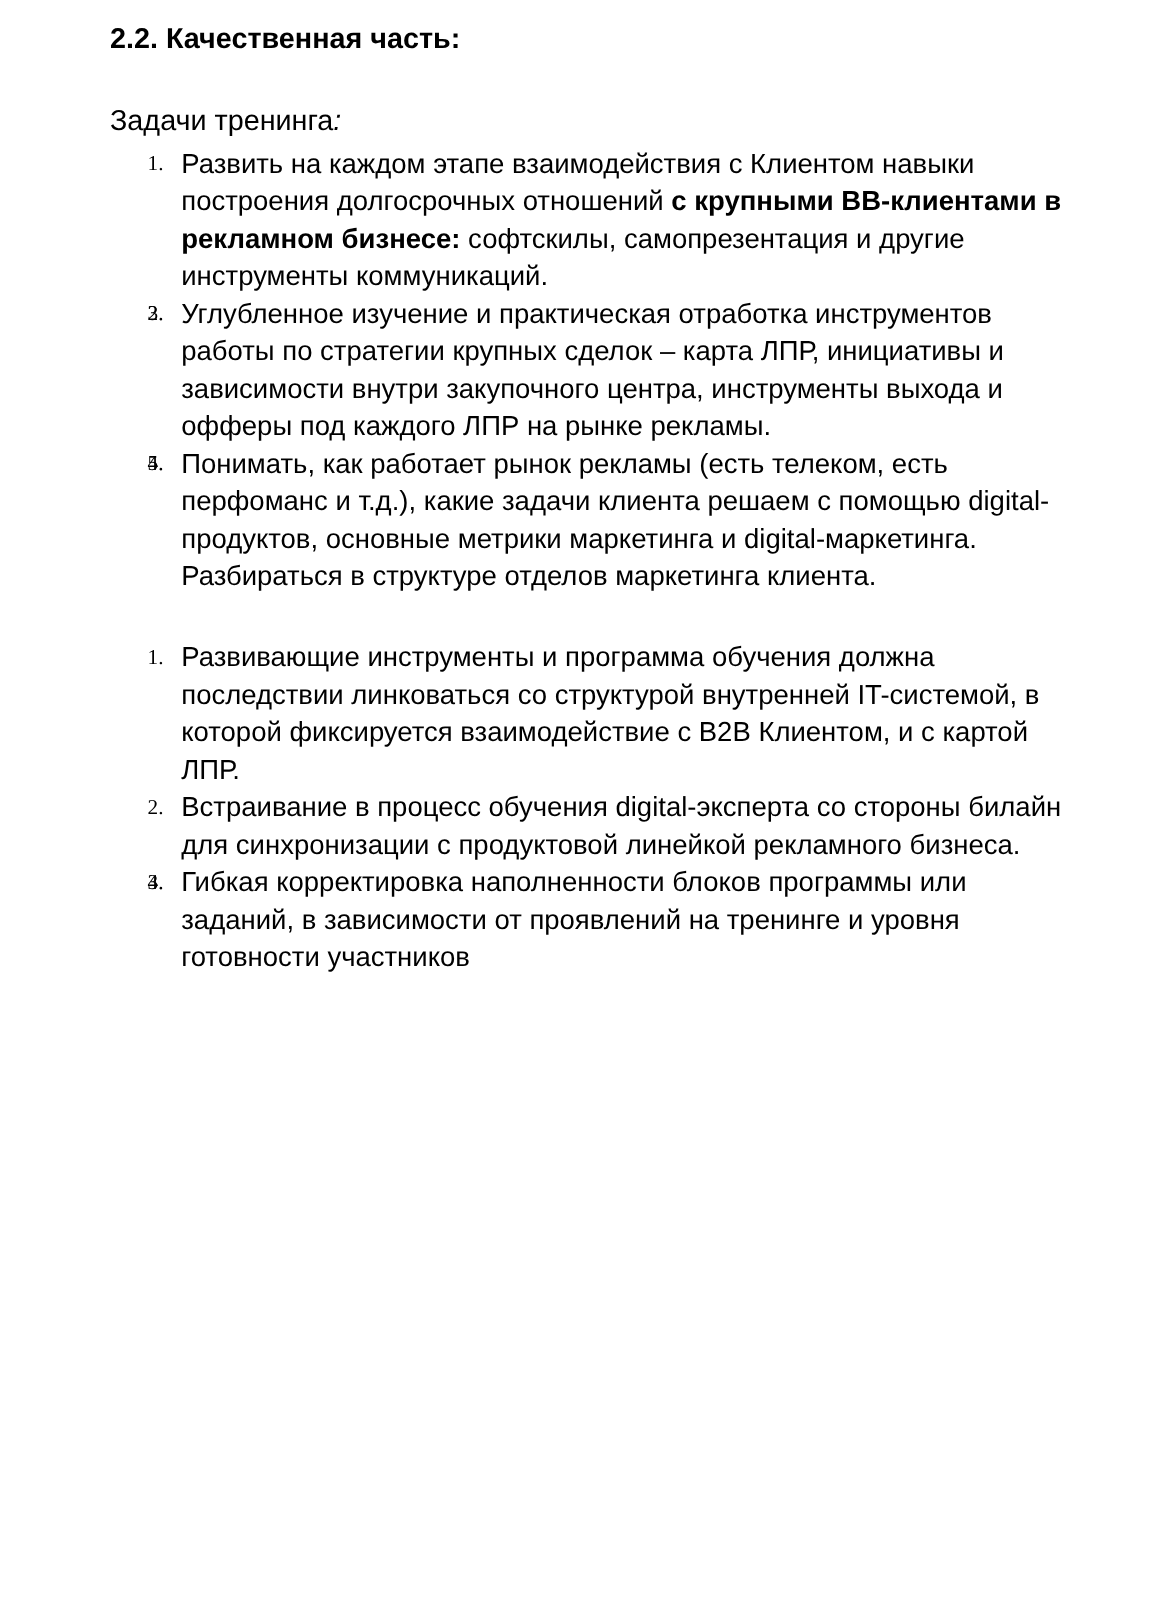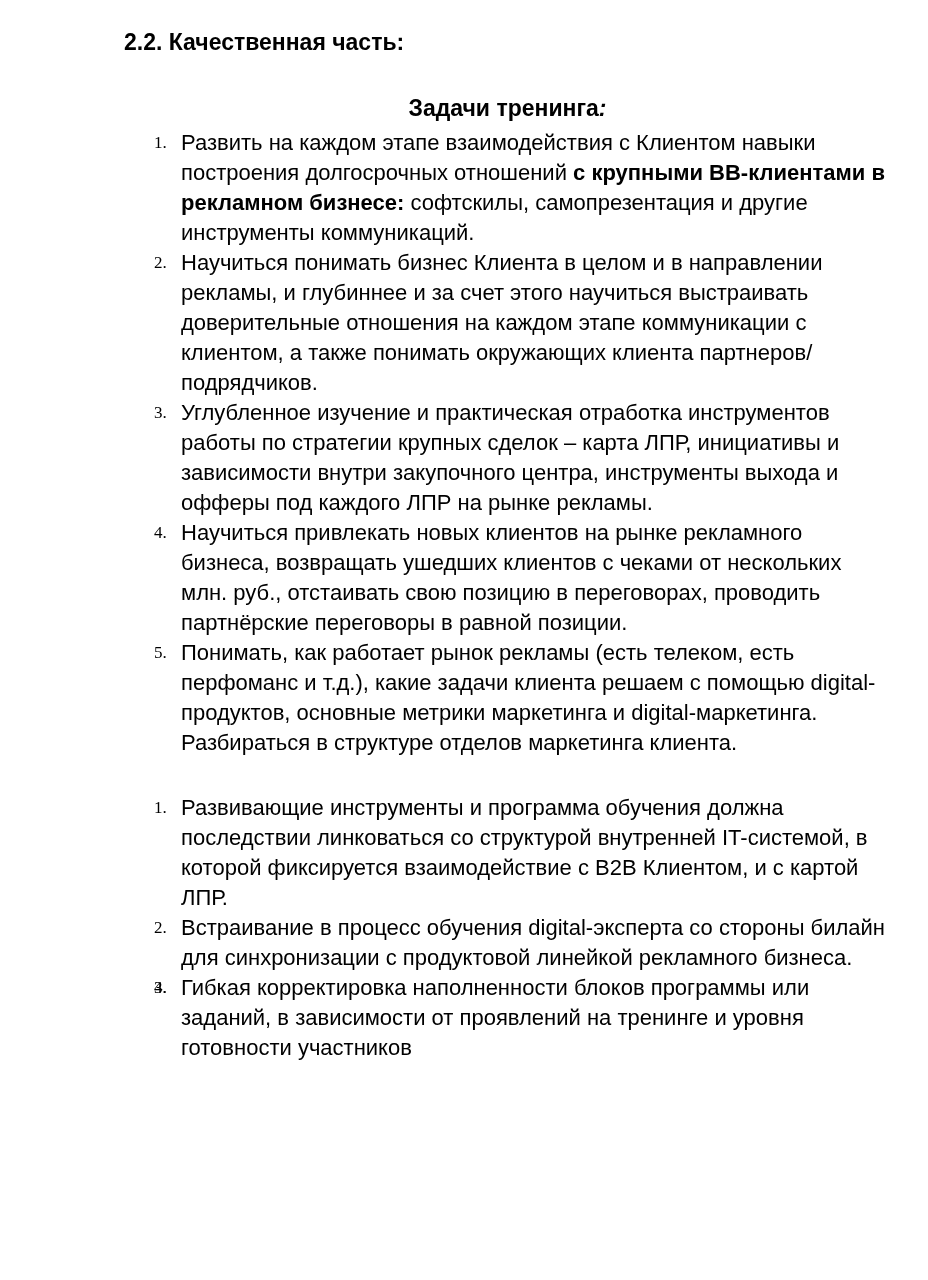--- a/index.html
+++ b/index.html
@@ -8,36 +8,34 @@
     background: #ffffff;
   }
   body {
     width: 928px;
     height: 1280px;
     overflow: hidden;
     font-family: "Liberation Sans", sans-serif;
     color: #000000;
   }
   .page {
-    padding: 27px 0 0 88px;
+    padding: 15px 0 0 88px;
     width: 767px;
-    margin-left: 36px;
   }
   .h-section {
     font-size: 23px;
     font-weight: bold;
     line-height: 31px;
     margin: 0;
   }
   .h-sub {
     font-size: 23px;
-    font-weight: bold;
+    font-weight: normal;
     line-height: 30px;
     margin: 0;
-    text-align: center;
   }
   .h-tasks { margin-top: 35px; }
   .h-support { margin-top: 23px; }
   .italic { font-style: italic; }
   .bold { font-weight: bold; }
   ol.doc-list {
     list-style: none;
     margin: 0;
     padding: 0 0 0 57px;
   }
@@ -62,23 +60,23 @@
 <body>
 
 <div class="page">
 
   <h1 class="h-section">2.2. Качественная часть:</h1>
 
   <h2 class="h-sub h-tasks"><span>Задачи тренинга</span><span class="italic">:</span></h2>
 
   <ol class="doc-list tasks-list">
     <li><span class="num">1.</span><span>Развить на каждом этапе взаимодействия с Клиентом навыки построения долгосрочных отношений </span><span class="bold">с крупными ВВ-клиентами в рекламном бизнесе:</span><span> софтскилы, самопрезентация и другие инструменты коммуникаций.</span></li>
-    <li><span class="num">2.</span><span>Научиться понимать бизнес Клиента в целом и в направлении рекламы, и глубиннее и за счет этого научиться выстраивать доверительные отношения на каждом этапе коммуникации с клиентом, а также понимать окружающих клиента партнеров/подрядчиков.</span></li>
+    <li><span class="num">2.</span></li>
     <li><span class="num">3.</span><span>Углубленное изучение и практическая отработка инструментов работы по стратегии крупных сделок – карта ЛПР, инициативы и зависимости внутри закупочного центра, инструменты выхода и офферы под каждого ЛПР на рынке рекламы.</span></li>
-    <li><span class="num">4.</span><span>Научиться привлекать новых клиентов на рынке рекламного бизнеса, возвращать ушедших клиентов с чеками от нескольких млн. руб., отстаивать свою позицию в переговорах, проводить партнёрские переговоры в равной позиции.</span></li>
+    <li><span class="num">4.</span></li>
     <li><span class="num">5.</span><span>Понимать, как работает рынок рекламы (есть телеком, есть перфоманс и т.д.), какие задачи клиента решаем с помощью digital-продуктов, основные метрики маркетинга и digital-маркетинга. Разбираться в структуре отделов маркетинга клиента.</span></li>
   </ol>
 
 
   <ol class="doc-list support-list">
     <li><span class="num">1.</span><span>Развивающие инструменты и программа обучения должна последствии линковаться со структурой внутренней IT-системой, в которой фиксируется взаимодействие с B2B Клиентом, и с картой ЛПР.</span></li>
     <li><span class="num">2.</span><span>Встраивание в процесс обучения digital-эксперта со стороны билайн для синхронизации с продуктовой линейкой рекламного бизнеса.</span></li>
     <li><span class="num">3.</span></li>
     <li><span class="num">4.</span><span>Гибкая корректировка наполненности блоков программы или заданий, в зависимости от проявлений на тренинге и уровня готовности участников</span></li>
   </ol>

